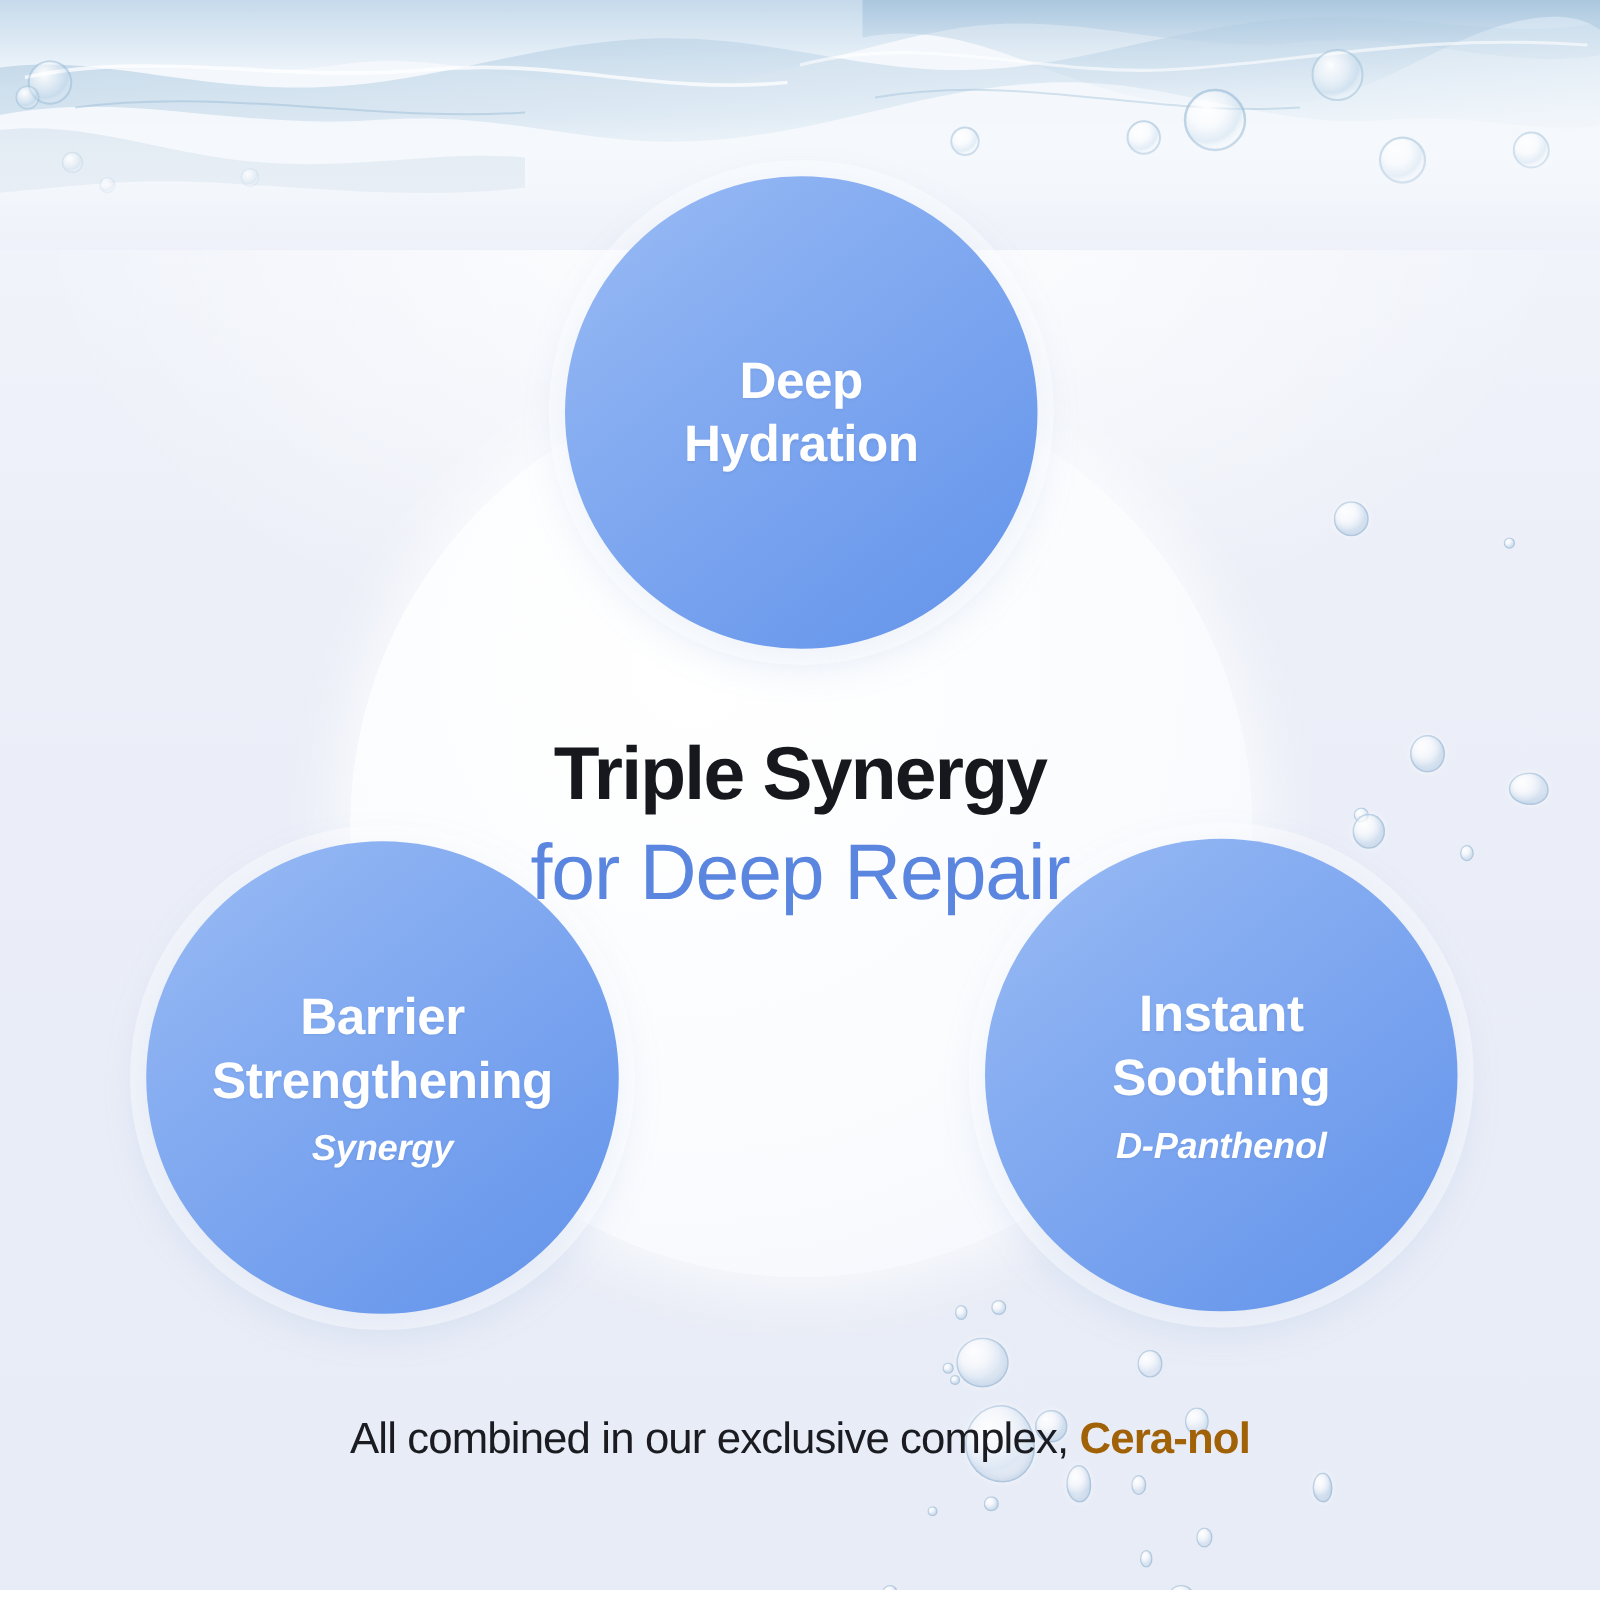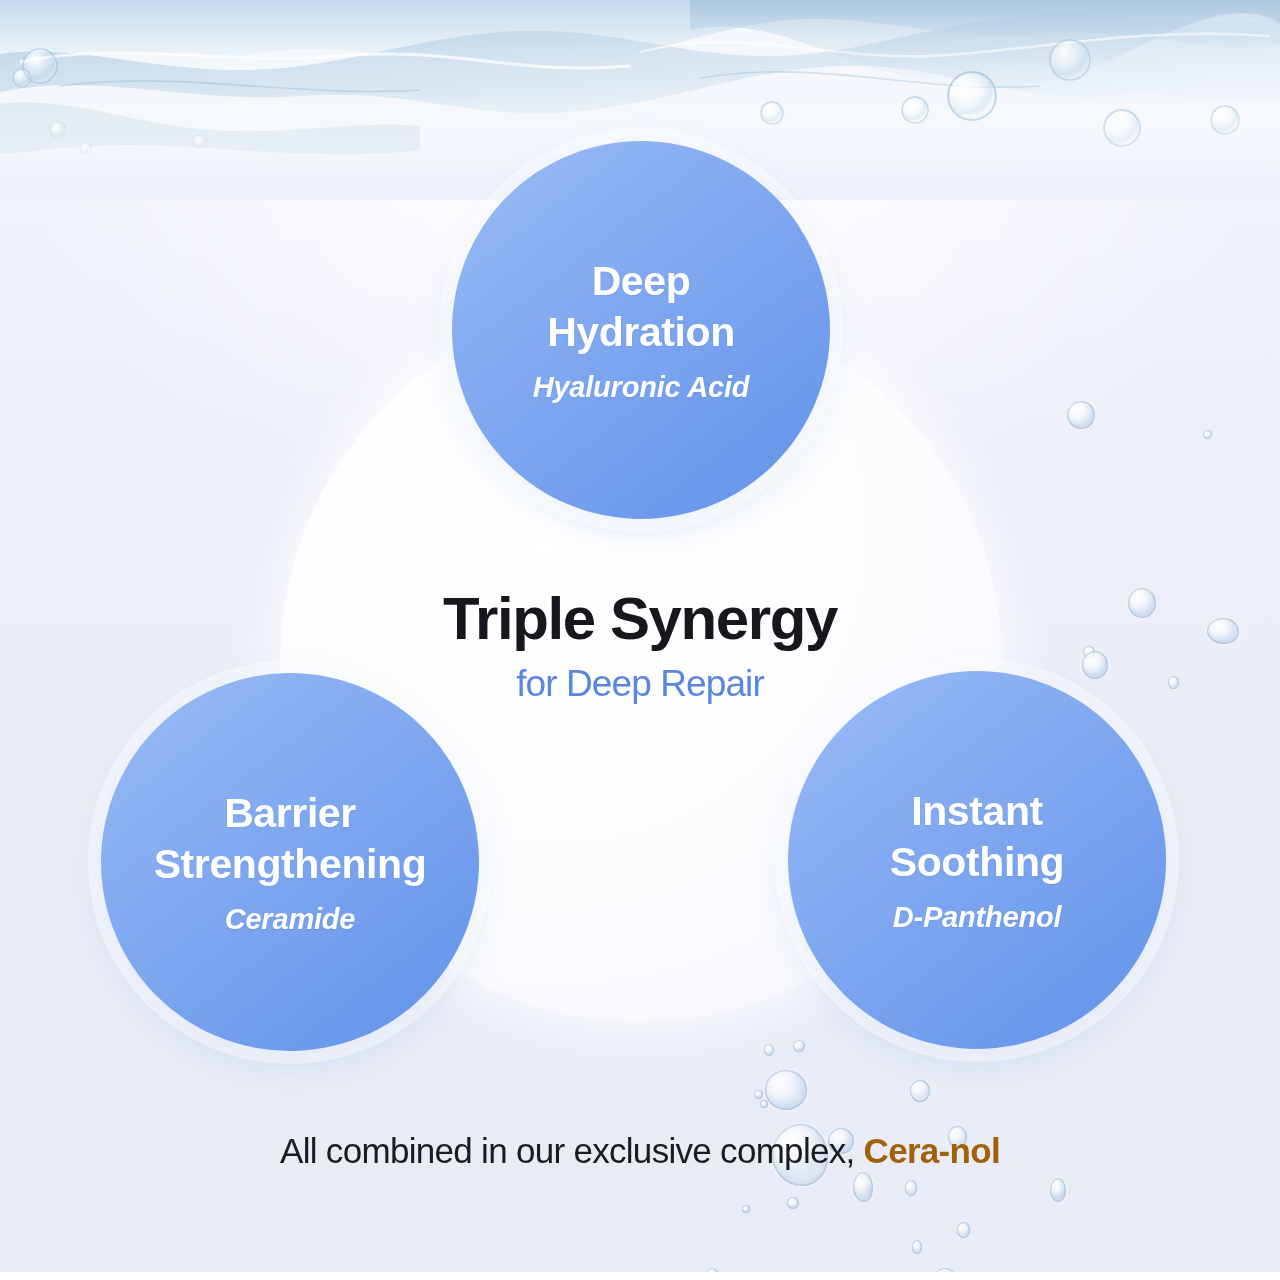--- a/index.html
+++ b/index.html
@@ -81,21 +81,21 @@
       0 10px 34px rgba(110,150,215,0.22);
     display: flex;
     flex-direction: column;
     align-items: center;
     justify-content: center;
     text-align: center;
     box-sizing: border-box;
     padding: 0 22px;
   }
   .node-top  { left: 452px; top: 141px;  }
-  .node-left { left: 101px; top: 673px;  }
+  .node-left { left: 117px; top: 673px;  }
   .node-right{ left: 788px; top: 671px; align-items: center;  }
 
   .node-title {
     color: #ffffff;
     font-size: 41px;
     font-weight: 700;
     line-height: 1.24;
     letter-spacing: -0.4px;
     white-space: pre-line;
     text-shadow: 0 1px 2px rgba(70,110,180,0.18);
@@ -121,21 +121,21 @@
   }
   .headline {
     font-size: 60px;
     font-weight: 700;
     color: #16181d;
     letter-spacing: -1.4px;
     line-height: 1.06;
     margin-top: 24px;
   }
   .subheadline {
-    font-size: 37px;
+    font-size: 63px;
     font-weight: 400;
     color: #5B86DF;
     letter-spacing: -0.9px;
     line-height: 1.12;
     margin-top: 12px;
   }
 
   
   .caption {
     position: absolute;
@@ -252,27 +252,26 @@
     <div class="bubble sm" style="left:957px;  top:1222px; width:13px;  height:16px;"></div>
     <div class="bubble sm" style="left:934px;  top:1268px; width:22px;  height:22px;"></div>
     <div class="bubble sm" style="left:706px;  top:1268px; width:12px;  height:12px;"></div>
   </div>
 
   <div class="halo"></div>
 
   <div class="node node-top">
     <div class="node-title">Deep
 Hydration</div>
-    <div class="node-sub">Hyaluronic Acid</div>
   </div>
 
   <div class="node node-left">
     <div class="node-title">Barrier
 Strengthening</div>
-    <div class="node-sub">Ceramide</div>
+    <div class="node-sub">Synergy</div>
   </div>
 
   <div class="node node-right">
     <div class="node-title">Instant
 Soothing</div>
     <div class="node-sub">D-Panthenol</div>
   </div>
 
   <div class="center-text">
     <div class="headline">Triple Synergy</div>

